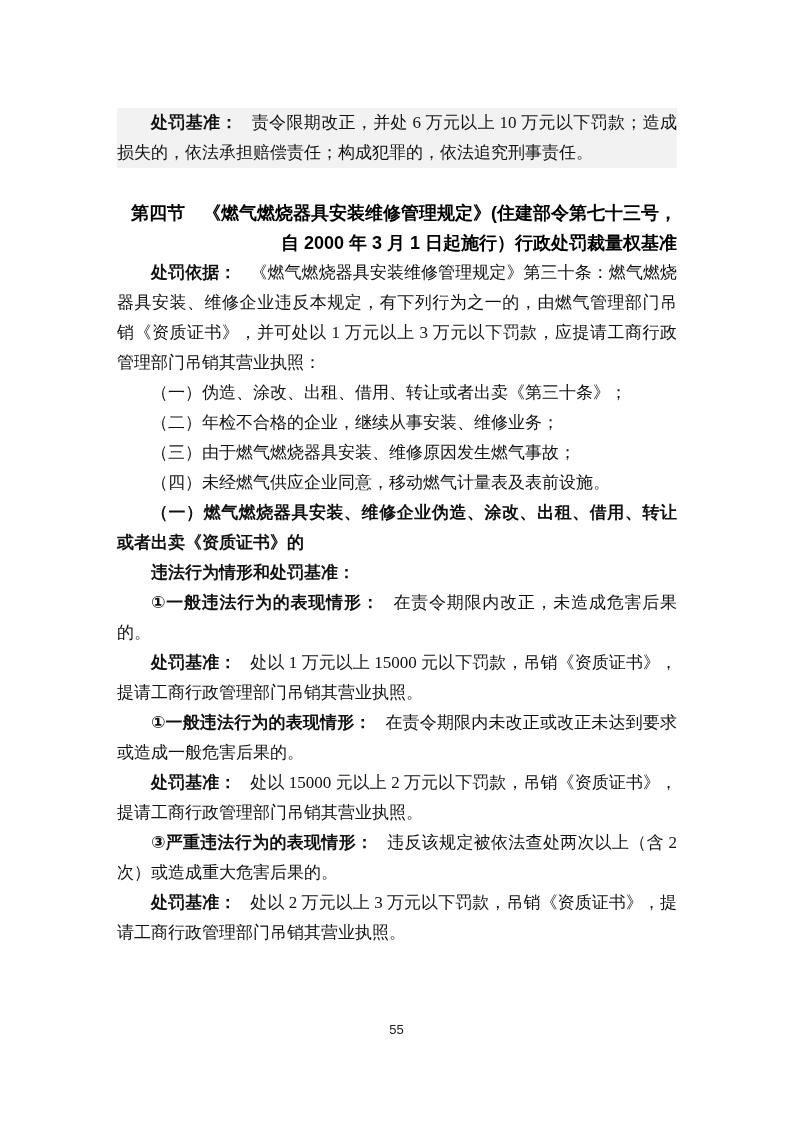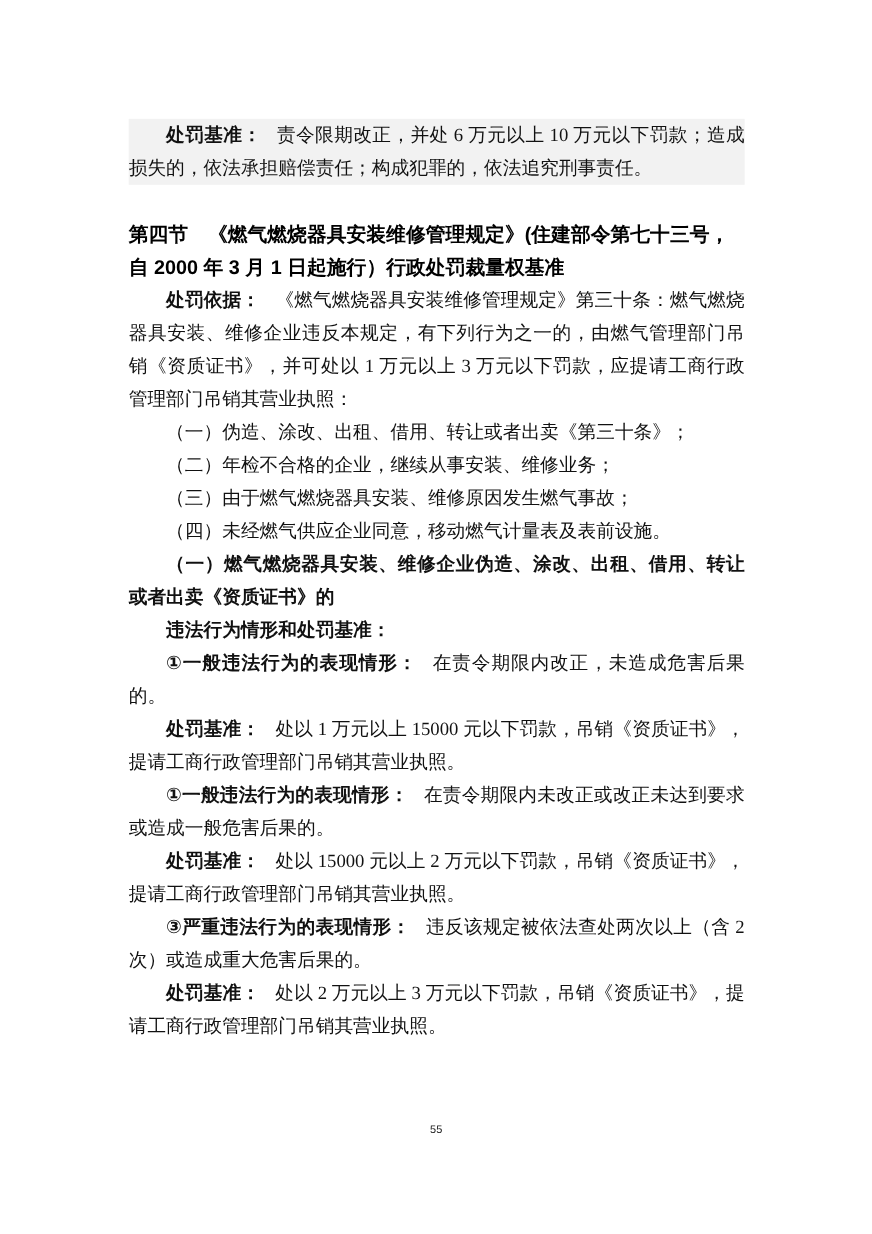--- a/index.html
+++ b/index.html
@@ -29,33 +29,33 @@
   .hei {
     font-family: "Liberation Sans", "DejaVu Sans", sans-serif;
     font-weight: bold;
   }
   .label { margin-right: 14px; }
   .highlight { background: #f2f2f2; }
   h2.heading {
     margin: 30px 0 0 0;
     font-size: 18px;
     line-height: 30px;
-    text-align: left;
+    text-align: right;
     font-family: "Liberation Sans", "DejaVu Sans", sans-serif;
     font-weight: bold;
     color: #000000;
   }
   .bold-para { font-family: "Liberation Sans", "DejaVu Sans", sans-serif; font-weight: bold; }
   .page-number {
     position: absolute;
     left: 0;
     right: 0;
     top: 1022px;
     text-align: center;
-    font-size: 10px;
+    font-size: 13px;
     font-family: "Liberation Sans", "DejaVu Sans", sans-serif;
     color: #222222;
   }
 </style>
 </head>
 <body>
 
 <div class="page">
   <div class="content">
 

